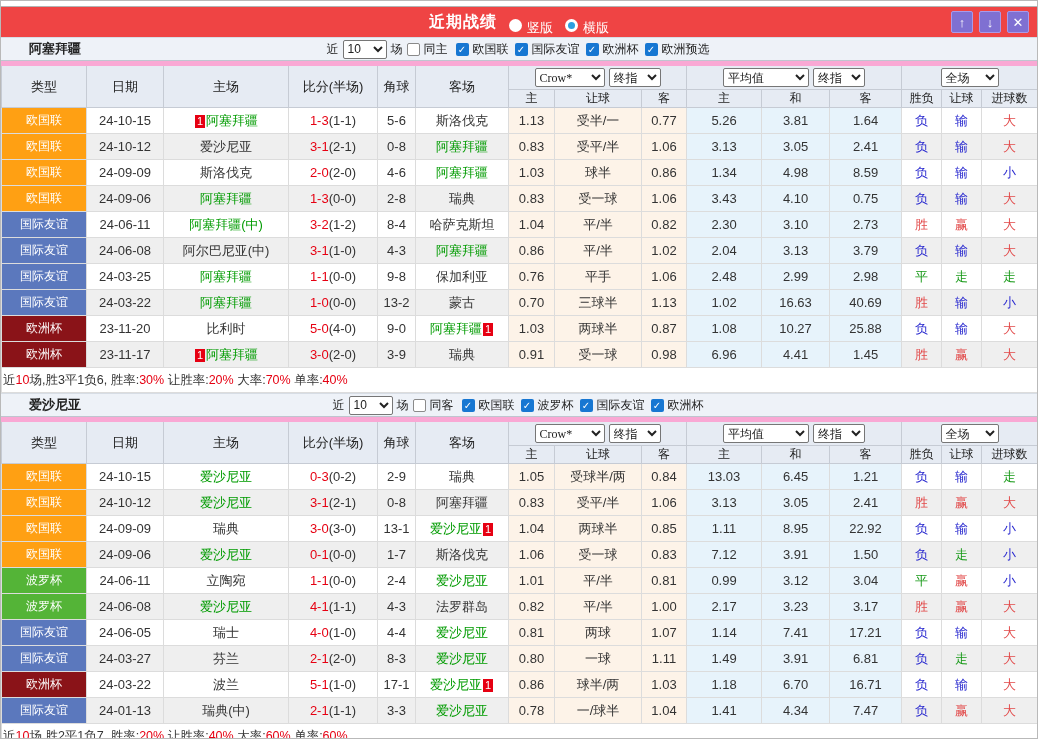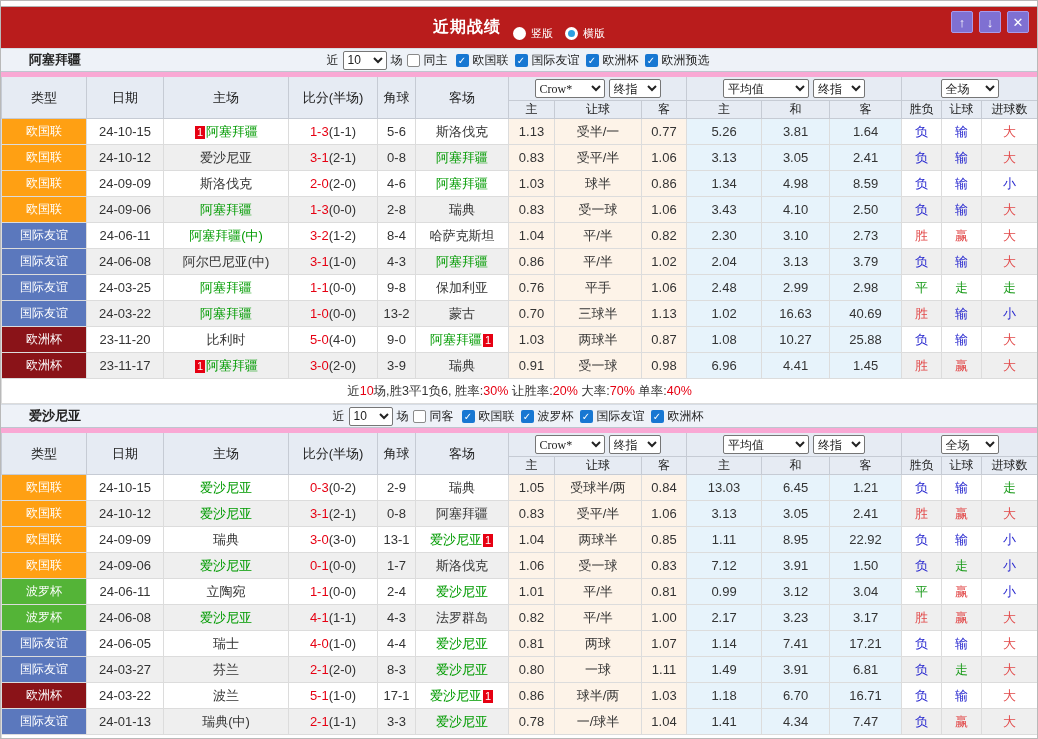--- a/index.html
+++ b/index.html
@@ -1,24 +1,24 @@
 <!DOCTYPE html>
 <html><head>
 <meta charset="utf-8">
 <style>
   * { box-sizing: border-box; }
   body { margin:0; background:#fff; font-family:"Liberation Sans","DejaVu Sans",sans-serif; }
   .window { width:1038px; height:739px; border:1px solid #b9b9b9; overflow:hidden; background:#fff; }
   .top-strip { height:6px; background:#fff; border-bottom:1px solid #b3b3b3; }
 
   
-  .titlebar { height:41px; background:#b91c1c; display:flex; align-items:center; position:relative; }
+  .titlebar { height:30px; background:#ef4444; display:flex; align-items:center; position:relative; }
   .tb-center { margin:0 auto; display:flex; align-items:center; gap:12px; color:#fff; }
   .tb-title { font-size:16px; font-weight:bold; letter-spacing:1px; }
-  .radio-opt { display:flex; align-items:center; gap:5px; font-size:11px; cursor:pointer;margin-top:11px; }
+  .radio-opt { display:flex; gap:5px; font-size:13px; cursor:pointer;margin-top:11px; }
   .radio-dot { width:13px; height:13px; border-radius:50%; background:#fff; display:inline-block; position:relative; }
   .radio-dot.checked::after { content:""; position:absolute; left:3px; top:3px; right:3px; bottom:3px; border-radius:50%; background:#2d9fe0; }
   .tb-buttons { position:absolute; right:8px; top:4px; display:flex; gap:6px; }
   .tb-btn { width:22px; height:22px; background:#7f70d2; border:1px solid #a89bea; color:#fff; font-size:13px;
             font-weight:bold; display:flex; align-items:center; justify-content:center; border-radius:2px; cursor:pointer; }
 
   
   .sec-header { height:24px; background:#eef2f8; border-bottom:1px solid #bfc5cf; border-top:1px solid #d7dde5;
                 display:flex; align-items:center; position:relative; font-size:12px; color:#222; }
   .sec-team { position:absolute; left:28px; font-size:13px; font-weight:bold; color:#222; }
@@ -37,21 +37,21 @@
   thead th.list-col { font-size:13px; }
   thead select { margin:0 2px;font-family:Liberation Serif, serif; }
   tbody td { border:1px solid #dcdcdc; height:26px; padding:0; text-align:center; font-size:13px; color:#333; overflow:hidden; white-space:nowrap; }
   tbody tr.even td.stripe { background:#efefef; }
   td.league { color:#fff; font-size:12px; }
   td.crow { background:#fdf3e8; }
   td.avg  { background:#e7f3fb; }
   .team-green { color:#009b00; }
   .score-red { color:#e60012; }
   .badge1 { display:inline-block; background:#e60012; color:#fff; font-size:11px; line-height:13px; padding:0 2px; margin:0 1px; }
-  tfoot td { height:25px; text-align:center; font-size:12.5px; color:#333; border:1px solid #dcdcdc; background:#fff; }
+  tfoot td { height:25px; font-size:12.5px; color:#333; border:1px solid #dcdcdc; background:#fff; }
   .red { color:#e60012; }
 </style>
 </head>
 <body>
 
 <div class="window">
   <div class="top-strip"></div>
 
   <div class="titlebar">
     <div class="tb-center">
@@ -197,21 +197,21 @@
               <td class="stripe">24-09-06</td>
               <td class="stripe"><span class="team-green">阿塞拜疆</span></td>
               <td class="stripe"><span class="score-red">1-3</span><span>(0-0)</span></td>
               <td class="stripe">2-8</td>
               <td class="stripe"><span>瑞典</span></td>
               <td class="crow">0.83</td>
               <td class="crow">受一球</td>
               <td class="crow">1.06</td>
               <td class="avg">3.43</td>
               <td class="avg">4.10</td>
-              <td class="avg">2.50</td>
+              <td class="avg">0.75</td>
               <td class="stripe" style="color: rgb(41, 41, 207);">负</td>
               <td class="stripe" style="color: rgb(41, 41, 207);">输</td>
               <td class="stripe" style="color: rgb(226, 74, 74);">大</td>
             </tr>
             <tr class="odd">
               <td class="league" style="background: rgb(91, 120, 189);">国际友谊</td>
               <td class="stripe">24-06-11</td>
               <td class="stripe"><span class="team-green">阿塞拜疆(中)</span></td>
               <td class="stripe"><span class="score-red">3-2</span><span>(1-2)</span></td>
               <td class="stripe">8-4</td>

